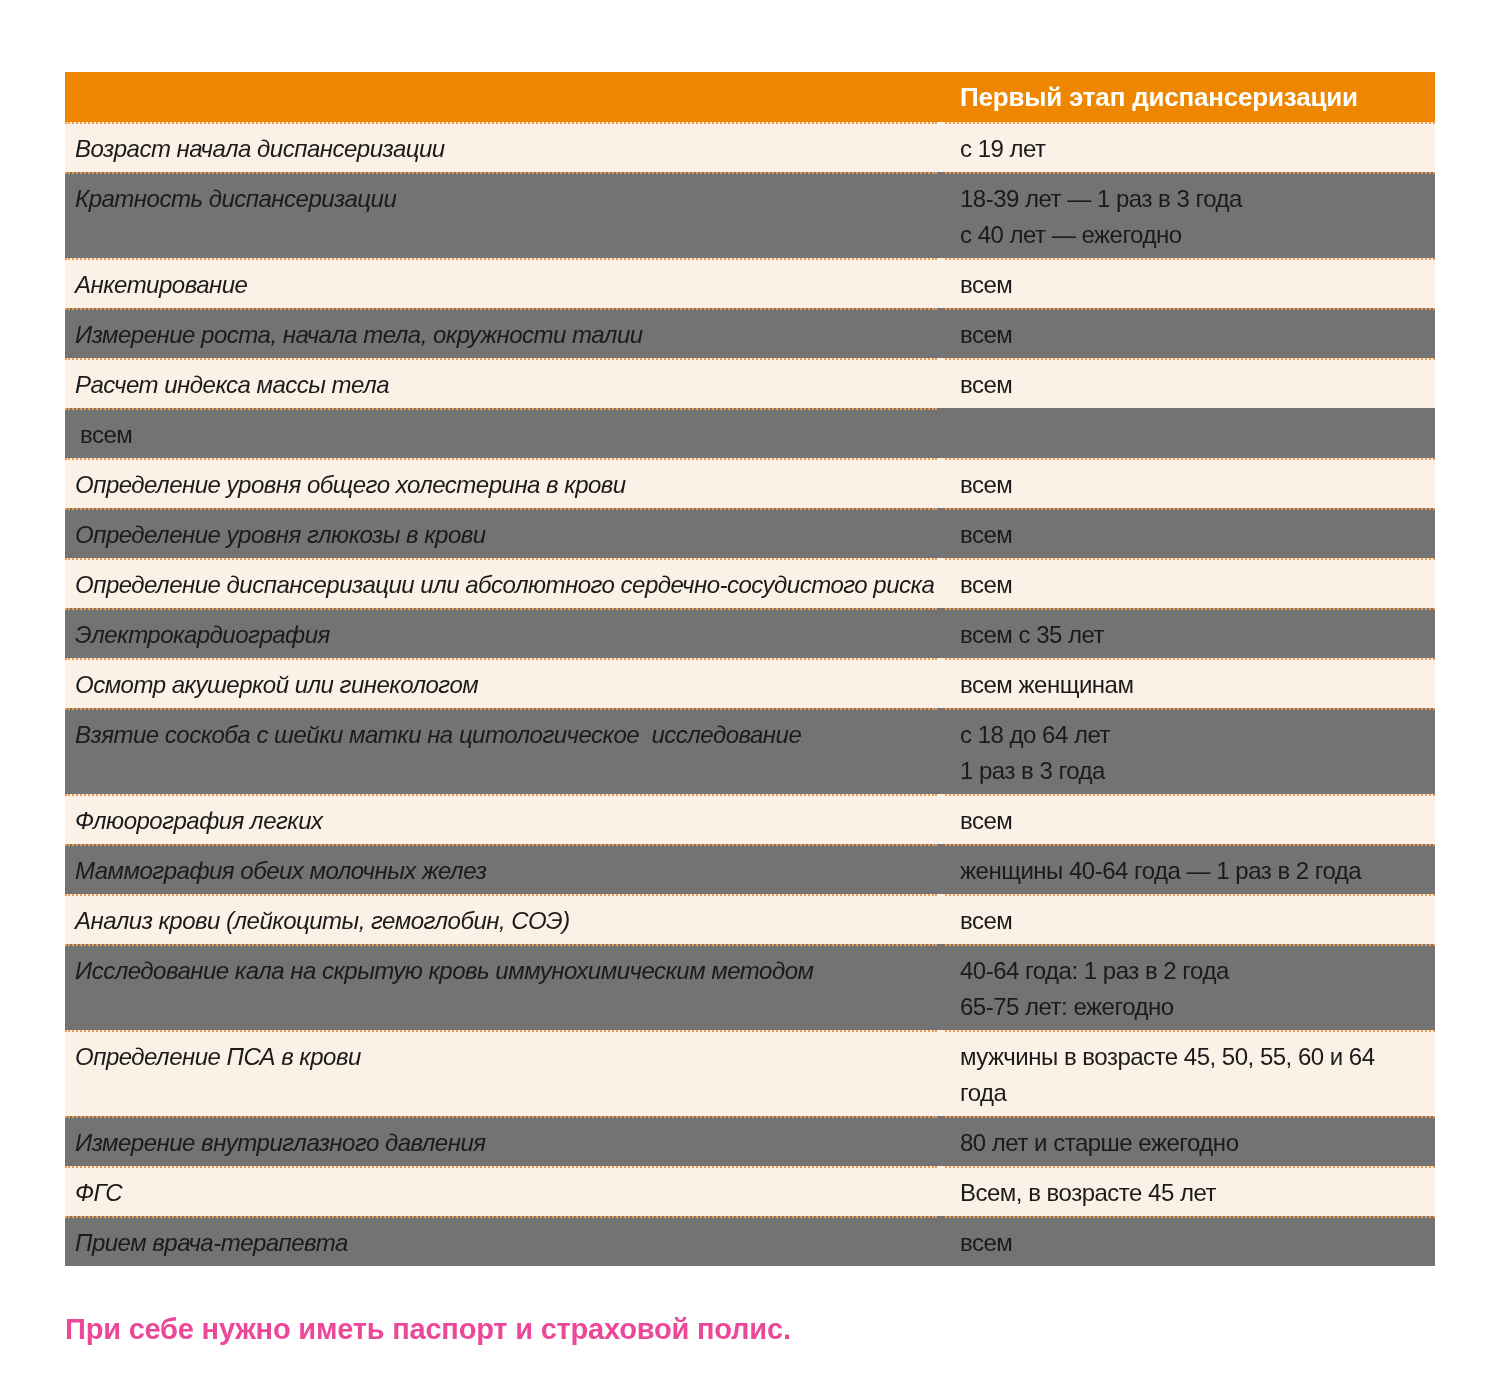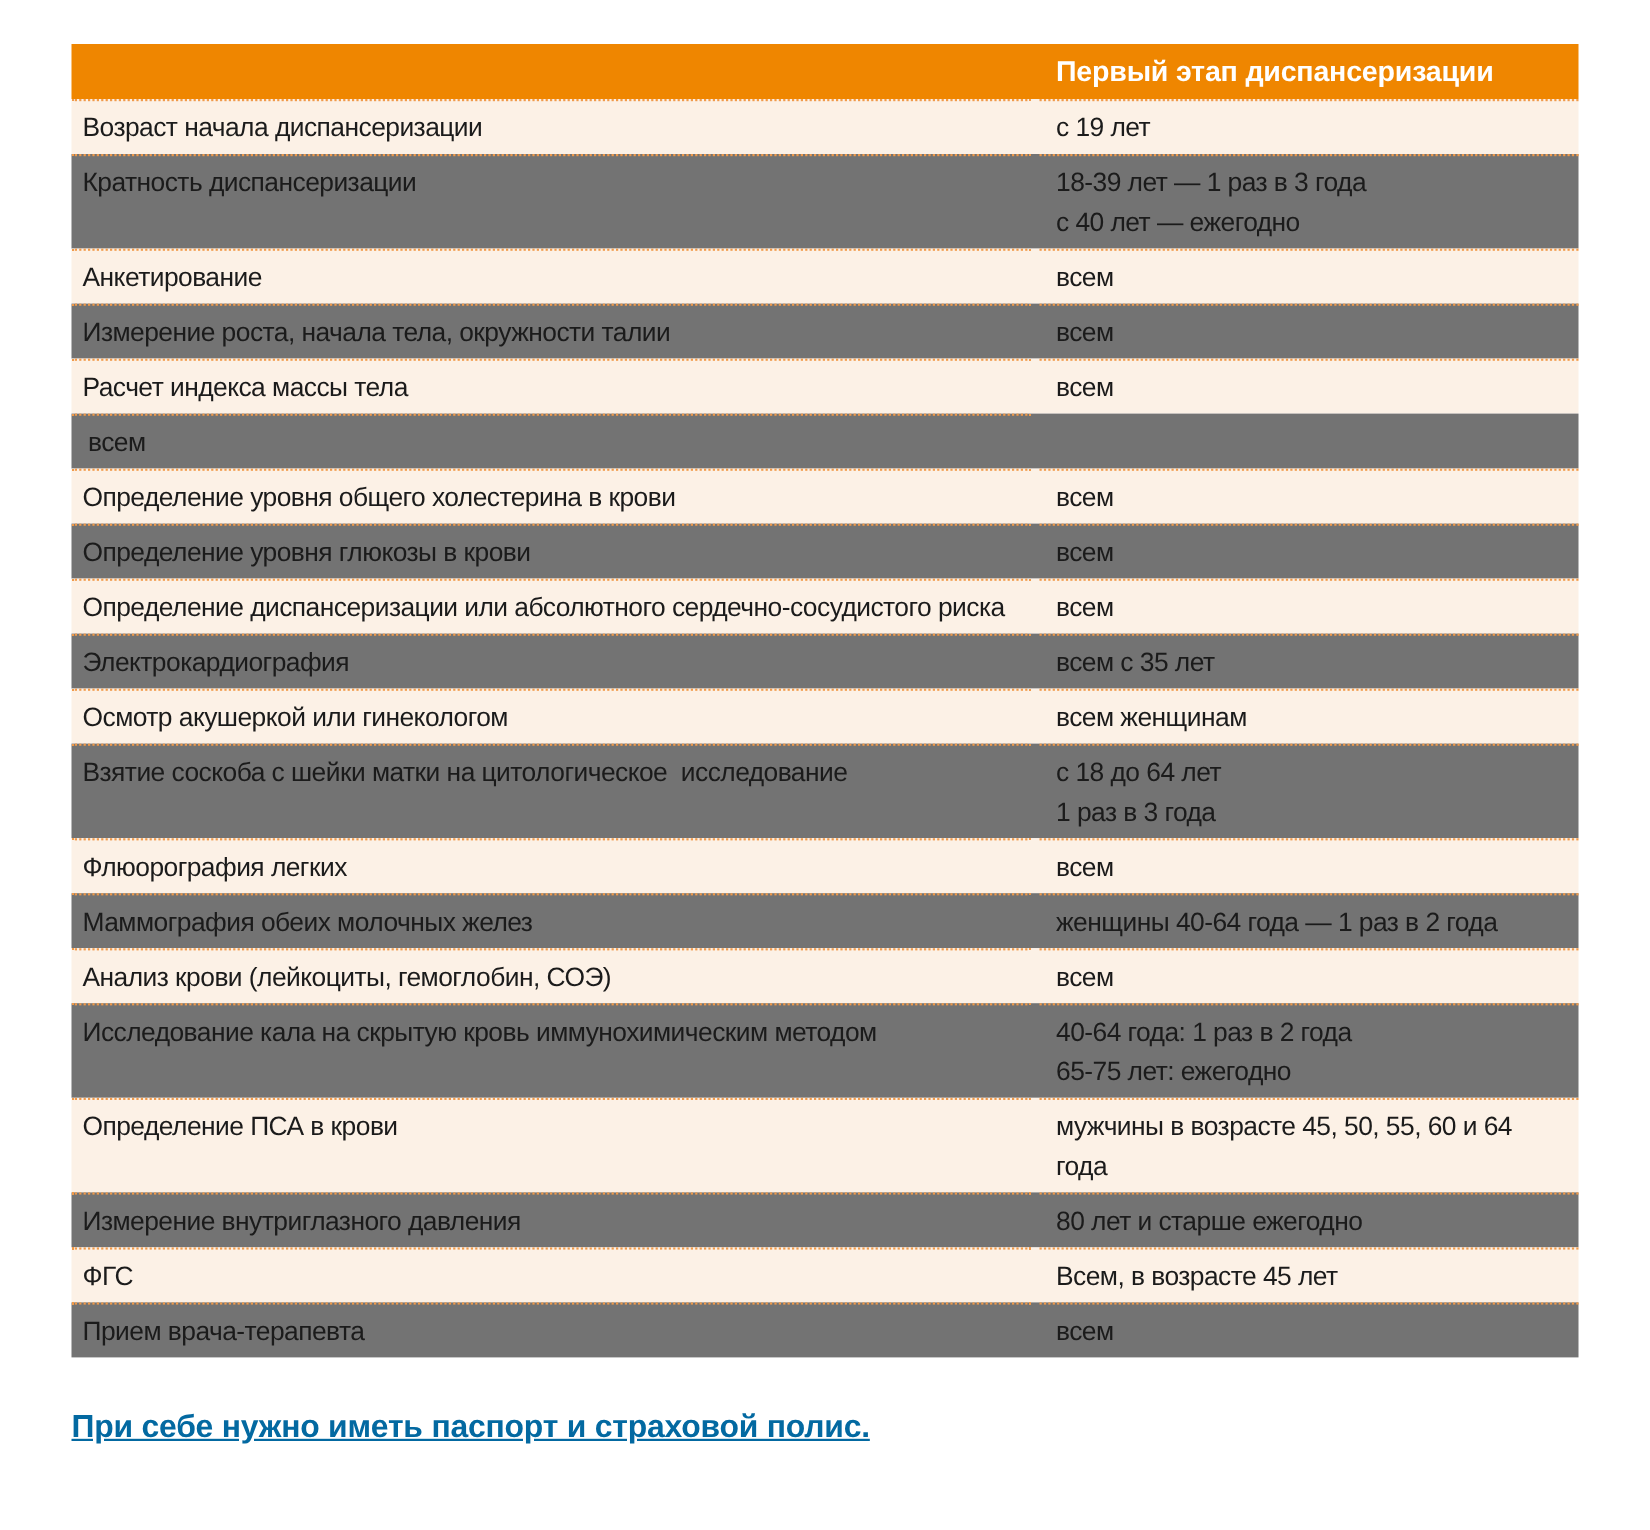--- a/index.html
+++ b/index.html
@@ -11,20 +11,21 @@
     width: 1500px;
     height: 1391px;
     font-family: "Liberation Sans", sans-serif;
     color: #1b1b1b;
     -webkit-font-smoothing: antialiased;
   }
   .page {
     box-sizing: border-box;
     width: 1500px;
     padding: 40px 84px 0 65px;
+    margin-top: 32px;
   }
   .table {
     width: 1370px;
   }
   .header-row,
   .row {
     display: grid;
     grid-template-columns: 872px 1fr;
     column-gap: 8px;
   }
@@ -55,33 +56,33 @@
     border-top: 2px dotted #F09A4A;
     padding: 7px 0 5px 0;
     font-size: 24px;
     line-height: 36px;
     letter-spacing: -0.5px;
     color: #1b1b1b;
   }
   .cell.left {
     padding-left: 10px;
     white-space: pre;
+    font-style: italic;
   }
   .cell.right {
     padding-left: 15px;
     white-space: pre-wrap;
   }
   .note {
     margin: 46px 0 0 0;
     font-size: 29px;
     line-height: 34px;
     font-weight: bold;
-    color: #0369a1;
+    color: #ec4899;
     letter-spacing: -0.2px;
-    text-decoration: underline;
   }
 </style>
 </head>
 <body>
 
 <div class="page">
 
   <div class="table">
 
     <div class="header-row">

